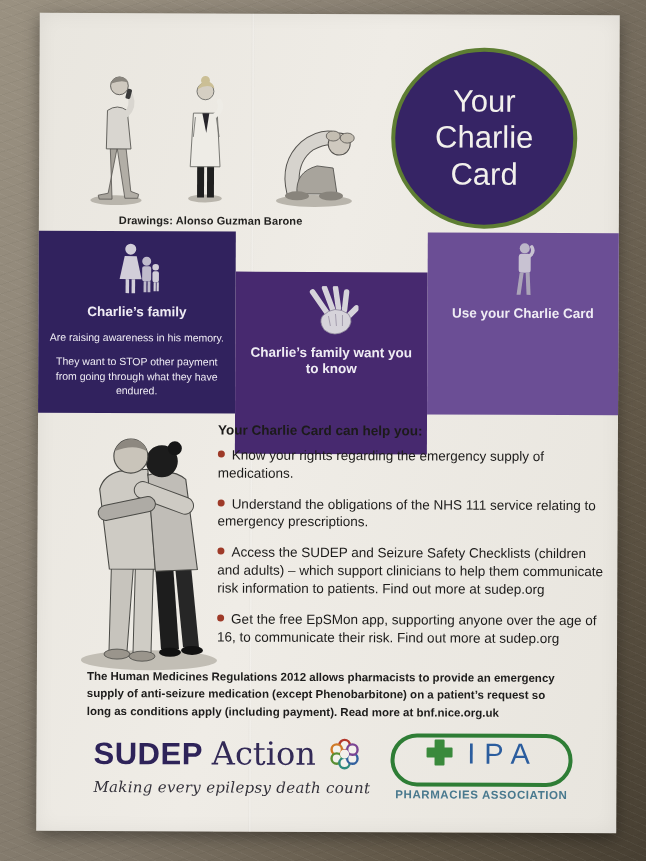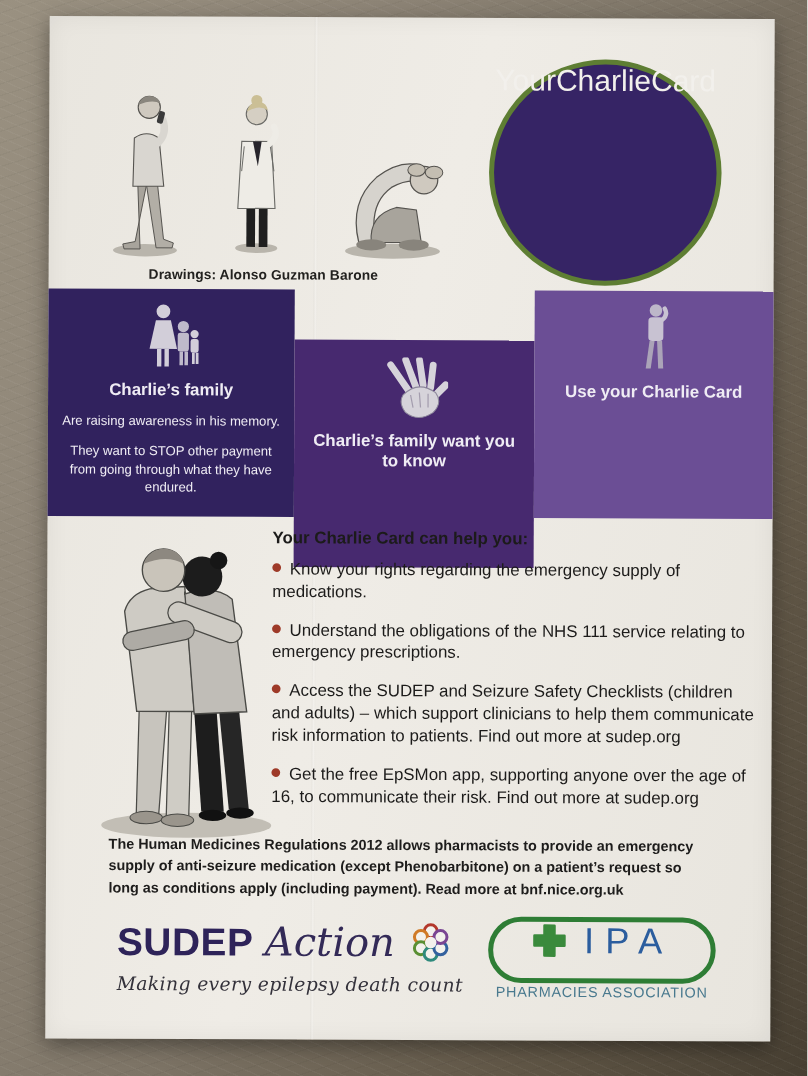--- a/index.html
+++ b/index.html
@@ -34,22 +34,22 @@
   .fig1 { left:45px; top:56px; width:64px; height:138px; }
   .fig2 { left:142px; top:58px; width:48px; height:134px; }
   .fig3 { left:228px; top:88px; width:94px; height:106px; }
   .credit {
     position:absolute; left:80px; top:201px;
     font-size:11px; font-weight:bold; color:#22211f; letter-spacing:.1px;
   }
   .badge {
     position:absolute; left:352px; top:33px; width:186px; height:181px;
     background:#362465; border:4px solid #5e7e33; border-radius:50%;
-    display:flex; flex-direction:row; align-items:flex-start; justify-content:center;
-    color:#f2f0ec; font-size:24px; line-height:1.17; text-align:center;
+    display:flex; flex-direction:column; align-items:center; justify-content:center;
+    color:#f2f0ec; font-size:31px; line-height:1.17; text-align:center;
   }
 
   
   .band { position:absolute; left:0; top:218px; width:580px; height:182px; display:flex; }
   .col { height:100%; padding:8px 10px 6px; display:flex; flex-direction:column; align-items:center; text-align:center; color:#efecf4; }
   .col1 { width:197px; background:#31225e; }
   .col2 { width:192px; background:#47296f;margin-top:40px; }
   .col3 { width:191px; background:#6b4e95; }
   .col .icon-box { height:58px; display:flex; align-items:flex-end; justify-content:center; }
   .col h3 { font-size:13.5px; font-weight:bold; margin-top:7px; line-height:1.2; }
@@ -66,32 +66,32 @@
   
   .footnote {
     position:absolute; left:50px; top:655px; width:484px;
     font-size:11.5px; font-weight:bold; line-height:1.5; color:#1d1c1b;
   }
 
   
   .sudep { position:absolute; left:57px; top:721px; width:290px; }
   .sudep .row { display:flex; align-items:baseline; gap:9px; }
   .sudep .word { font-size:31px; font-weight:bold; color:#2e2359; letter-spacing:.5px; }
-  .sudep .script { font-size:32px; font-style:italic; font-family:"DejaVu Serif", serif; color:#332a57; }
+  .sudep .script { font-size:32px; font-family:"DejaVu Serif", serif; color:#332a57; }
   .sudep .flower { align-self:center; margin-left:2px; }
   .sudep .tagline { margin-top:6px; font-size:15px; font-style:italic; font-family:"DejaVu Serif", serif; color:#33313a; letter-spacing:.3px; }
 
   .ipa { position:absolute; left:347px; top:719px; width:196px; text-align:center; }
   .ipa .pill {
     margin:0 auto; width:182px; height:53px; border:4px solid #2e7d35; border-radius:30px;
     display:flex; align-items:flex-start; justify-content:center; gap:7px;
   }
   .ipa .acronym { font-size:29px; color:#2b5d9e; letter-spacing:9px; margin-left:6px; }
   .ipa .l1 { margin-top:7px; font-size:11.5px; font-weight:bold; color:#63676c; letter-spacing:1.2px; }
-  .ipa .l2 { margin-top:2px; font-size:11.5px; font-weight:normal; color:#49798e; letter-spacing:.6px; }
+  .ipa .l2 { margin-top:2px; font-size:11.5px; font-weight:bold; color:#49798e; letter-spacing:.6px; }
 </style>
 </head>
 <body>
 
 <div class="photo">
   <div class="paper">
     <div class="crease"></div>
 
     <svg class="fig fig1" viewBox="0 0 60 140">
       <ellipse cx="30" cy="133" rx="26" ry="5" fill="#b9b5ac"></ellipse>

